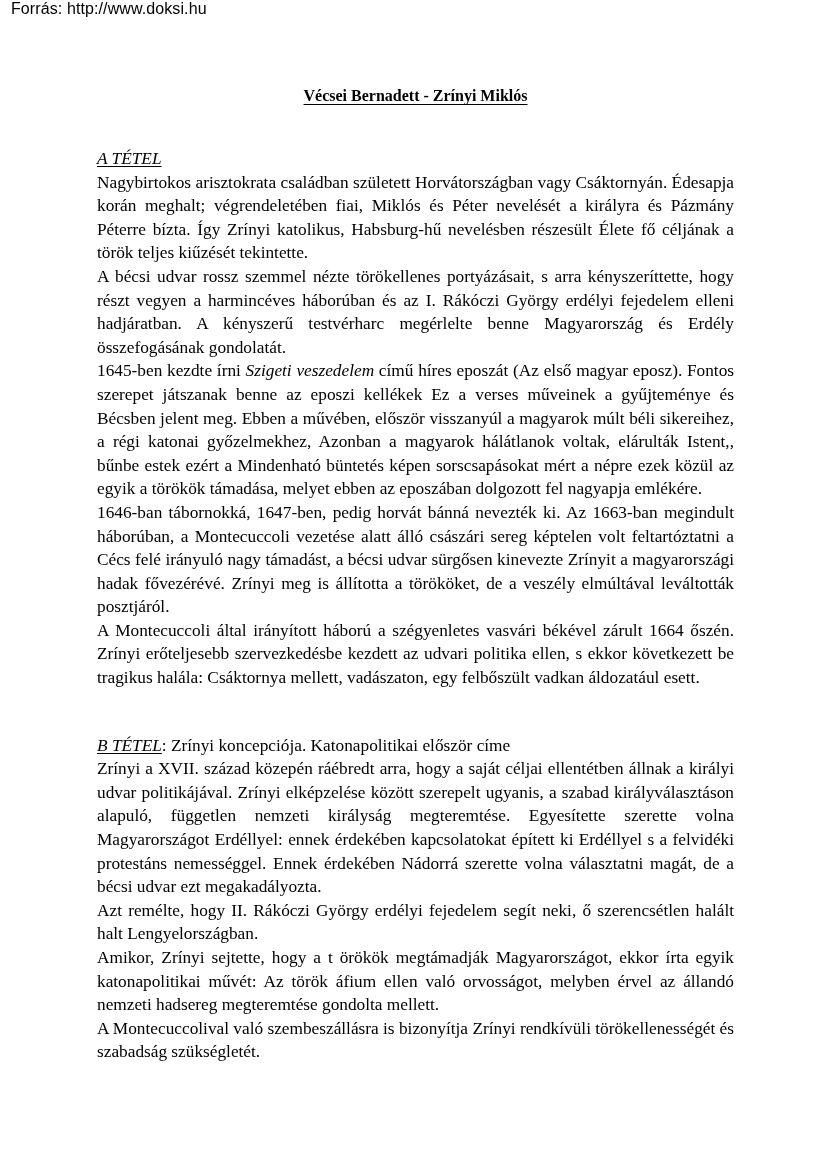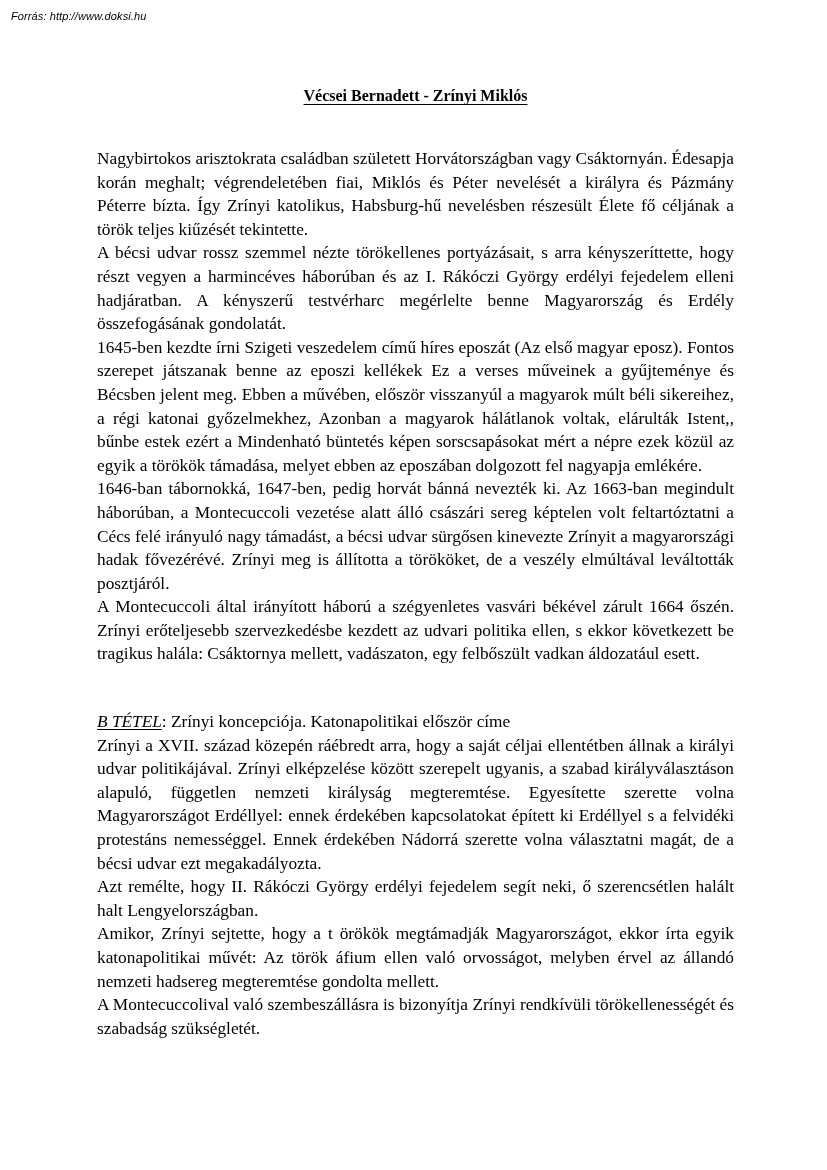--- a/index.html
+++ b/index.html
@@ -11,28 +11,27 @@
     position: relative;
     width: 827px;
     height: 1170px;
     background: #ffffff;
     overflow: hidden;
     font-family: "Liberation Serif", "DejaVu Serif", serif;
     color: #000000;
   }
   .source-header {
     position: absolute;
-    top: 10px;
+    top: 0;
     left: 11px;
     font-family: "Liberation Sans", "DejaVu Sans", sans-serif;
-    font-size: 11px;
+    font-size: 16px;
     color: #000000;
     letter-spacing: 0.1px;
     white-space: nowrap;
-    font-style: italic;
   }
   .content {
     position: absolute;
     left: 97px;
     top: 86px;
     width: 637px;
   }
   .doc-title {
     text-align: center;
     font-size: 16px;
@@ -67,37 +66,39 @@
     text-justify: inter-word;
     hyphens: none;
   }
   
   .heading-label {
     font-style: italic;
     text-decoration: underline;
     text-underline-offset: 2px;
   }
   .work-title {
+    font-style: italic;
   }
 </style>
 </head>
 <body>
 
 <div class="page">
 
   <div class="source-header">Forrás: http://www.doksi.hu</div>
 
   <div class="content">
 
     <h1 class="doc-title"><span class="u">Vécsei Bernadett - Zrínyi Miklós</span></h1>
 
     <div class="spacer-title"></div>
 
     <div class="block">
 
+      <p class="para"><span class="heading-label">A TÉTEL</span></p>
 
       <p class="para">Nagybirtokos arisztokrata családban született Horvátországban vagy Csáktornyán. Édesapja korán meghalt; végrendeletében fiai, Miklós és Péter nevelését a királyra és Pázmány Péterre bízta. Így Zrínyi katolikus, Habsburg-hű nevelésben részesült Élete fő céljának a török teljes kiűzését tekintette.</p>
 
       <p class="para">A bécsi udvar rossz szemmel nézte törökellenes portyázásait, s arra kényszeríttette, hogy részt vegyen a harmincéves háborúban és az I. Rákóczi György erdélyi fejedelem elleni hadjáratban. A kényszerű testvérharc megérlelte benne Magyarország és Erdély összefogásának gondolatát.</p>
 
       <p class="para"><span>1645-ben kezdte írni </span><span class="work-title">Szigeti veszedelem</span><span> című híres eposzát (Az első magyar eposz). Fontos szerepet játszanak benne az eposzi kellékek Ez a verses műveinek a gyűjteménye és Bécsben jelent meg. Ebben a művében, először visszanyúl a magyarok múlt béli sikereihez, a régi katonai győzelmekhez, Azonban a magyarok hálátlanok voltak, elárulták Istent,, bűnbe estek ezért a Mindenható büntetés képen sorscsapásokat mért a népre ezek közül az egyik a törökök támadása, melyet ebben az eposzában dolgozott fel nagyapja emlékére.</span></p>
 
       <p class="para">1646-ban tábornokká, 1647-ben, pedig horvát bánná nevezték ki. Az 1663-ban megindult háborúban, a Montecuccoli vezetése alatt álló császári sereg képtelen volt feltartóztatni a Cécs felé irányuló nagy támadást, a bécsi udvar sürgősen kinevezte Zrínyit a magyarországi hadak fővezérévé. Zrínyi meg is állította a törököket, de a veszély elmúltával leváltották posztjáról.</p>
 
       <p class="para">A Montecuccoli által irányított háború a szégyenletes vasvári békével zárult 1664 őszén. Zrínyi erőteljesebb szervezkedésbe kezdett az udvari politika ellen, s ekkor következett be tragikus halála: Csáktornya mellett, vadászaton, egy felbőszült vadkan áldozatául esett.</p>

